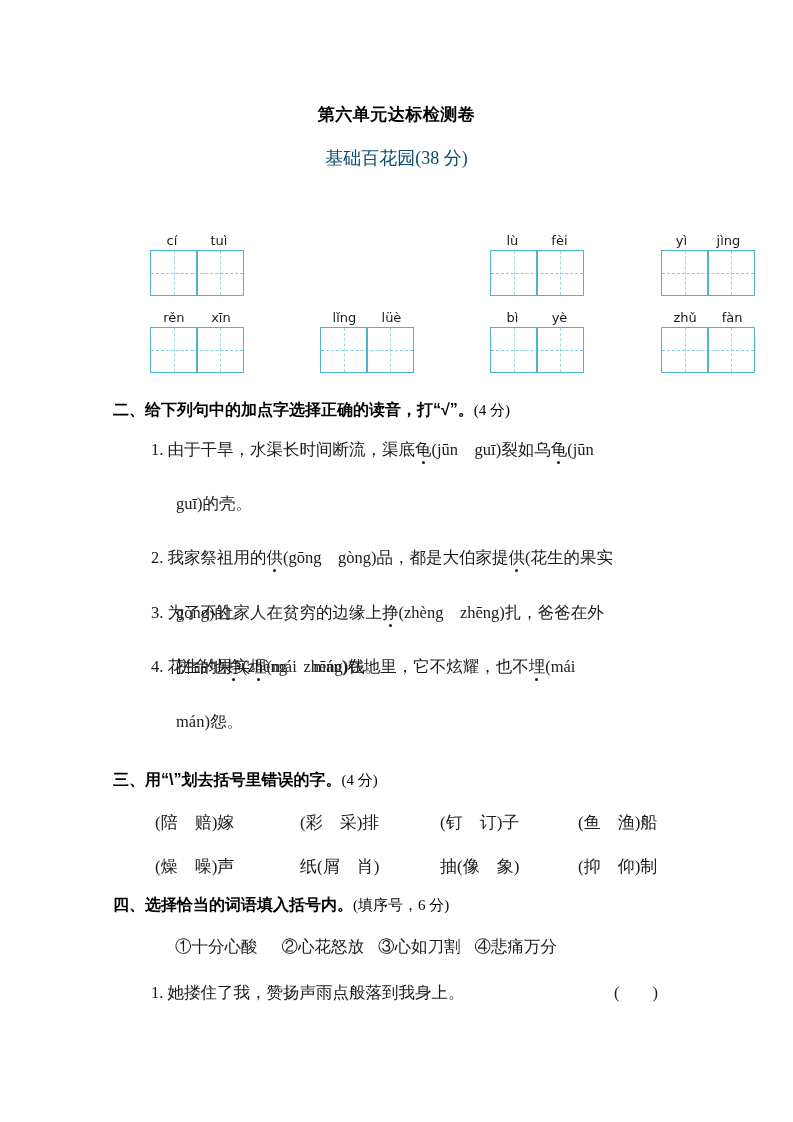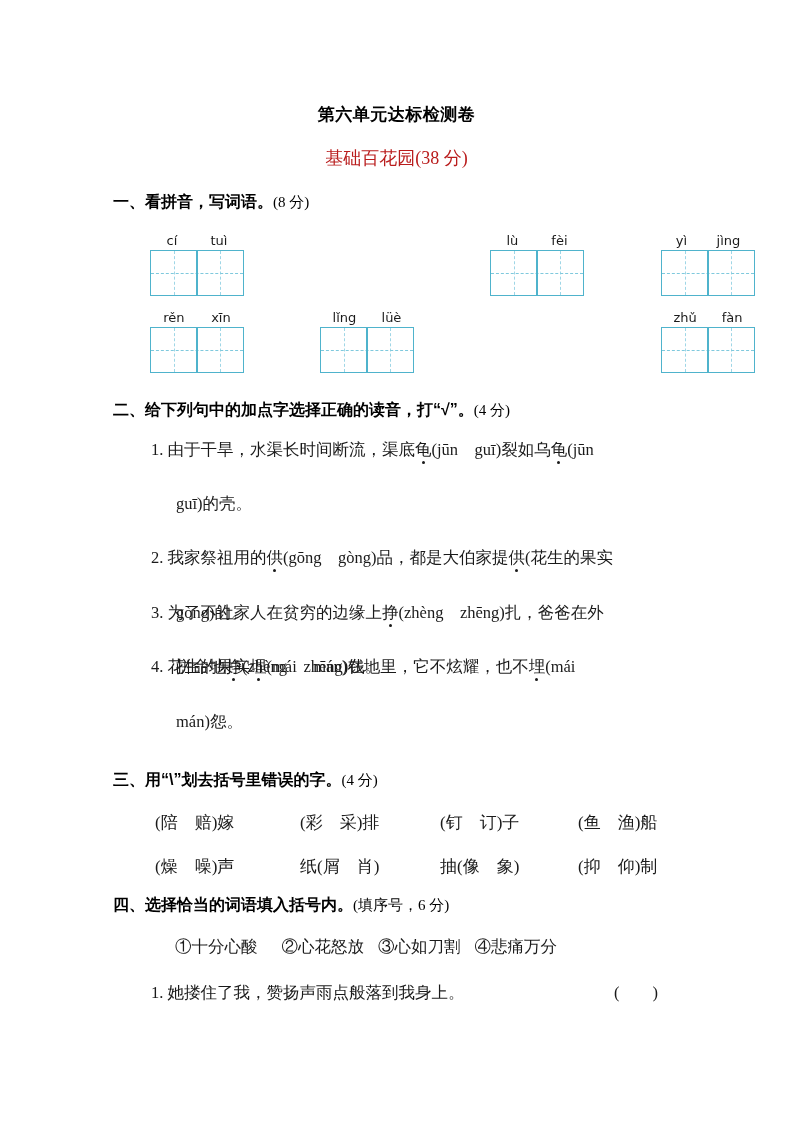--- a/index.html
+++ b/index.html
@@ -34,21 +34,21 @@
     font-size: 17px;
     letter-spacing: 0.5px;
     color: #000;
   }
   .doc-subtitle {
     position: absolute;
     left: 0; top: 146px;
     width: 793px;
     text-align: center;
     font-size: 18px;
-    color: #b91c1c;
+    color: #0c4a6e;
   }
 
   
   .sec-head {
     position: absolute;
     left: 113px;
     font-family: "Liberation Sans", "DejaVu Sans", sans-serif;
     font-weight: bold;
     font-size: 16px;
     white-space: nowrap;
@@ -167,23 +167,20 @@
   }
 </style>
 </head>
 <body>
 
 <div class="page">
 
   <div class="doc-title">第六单元达标检测卷</div>
   <div class="doc-subtitle">基础百花园(38 分)</div>
 
-  <div class="sec-head" style="top:192px;">
-    <span>一、看拼音，写词语。</span><span class="pts">(8 分)</span>
-  </div>
 
   <div class="grid-row" id="grid-row-0" style="top:228px;padding-left:39px;">
       <div class="grid-unit" style="left: 150px;">
         <div class="py-line">
           <span>cí</span>
           <span>tuì</span>
         </div>
         <div class="tzg">
           <div class="dash-v c1"></div>
           <div class="dash-v c2"></div>
@@ -226,20 +223,32 @@
           <div class="dash-v c1"></div>
           <div class="dash-v c2"></div>
           <div class="dash-h"></div>
           <div class="mid-v"></div>
         </div>
       </div>
       <div class="grid-unit" style="left: 320px;">
         <div class="py-line">
           <span>lǐng</span>
           <span>lüè</span>
+        </div>
+        <div class="tzg">
+          <div class="dash-v c1"></div>
+          <div class="dash-v c2"></div>
+          <div class="dash-h"></div>
+          <div class="mid-v"></div>
+        </div>
+      </div>
+      <div class="grid-unit" style="left: 490px;">
+        <div class="py-line">
+          <span>bì</span>
+          <span>yè</span>
         </div>
         <div class="tzg">
           <div class="dash-v c1"></div>
           <div class="dash-v c2"></div>
           <div class="dash-h"></div>
           <div class="mid-v"></div>
         </div>
       </div>
       <div class="grid-unit" style="left: 661px;">
         <div class="py-line">

